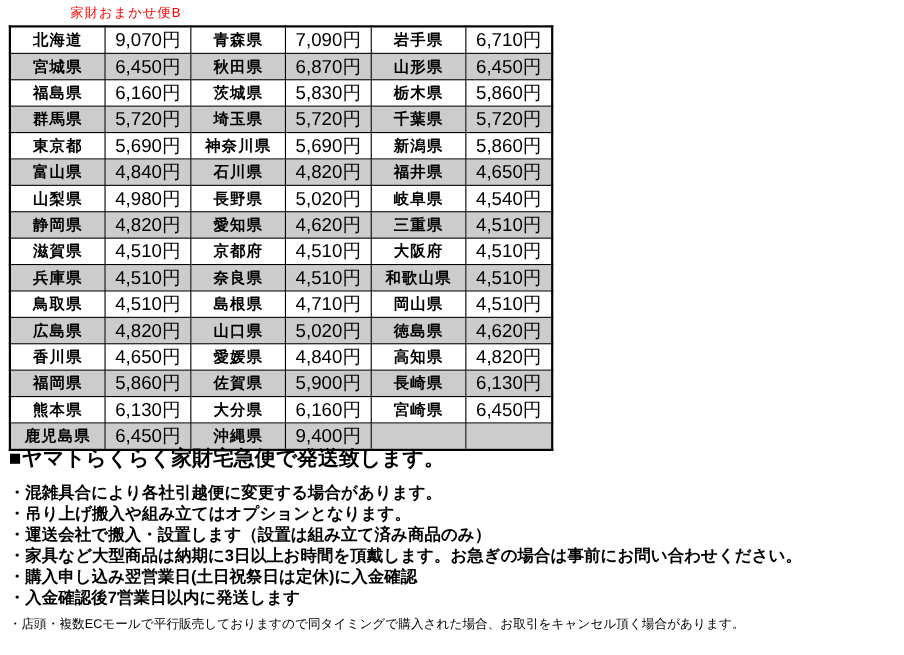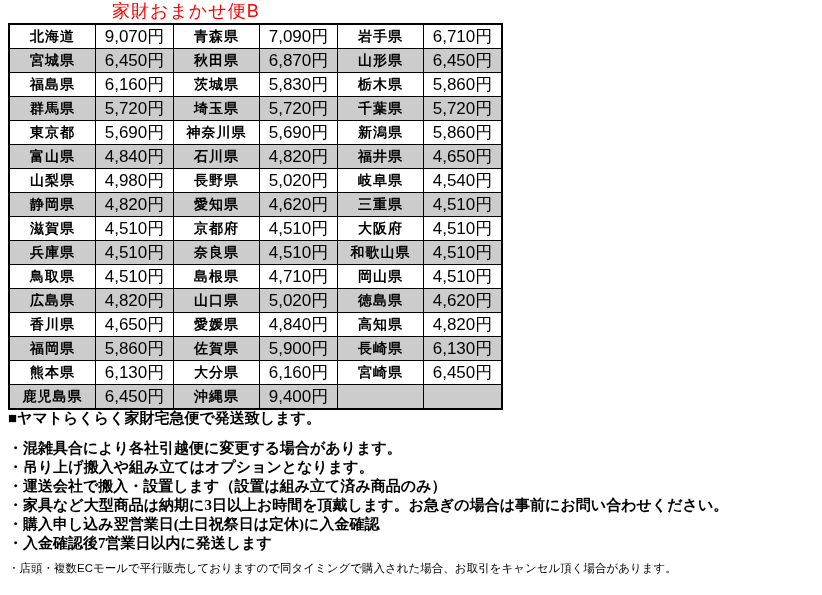--- a/index.html
+++ b/index.html
@@ -9,40 +9,40 @@
     --text:#000000;
   }
   html,body{margin:0;padding:0;}
   body{
     width:822px;height:595px;position:relative;overflow:hidden;
     background:#ffffff;color:var(--text);
     font-family:"Liberation Sans","DejaVu Sans",sans-serif;
   }
   .table-title{
     position:absolute;left:64px;top:3px;
-    font-size:18px;line-height:17px;color:var(--title-color);
-    letter-spacing:1px;white-space:nowrap;margin-left:48px;
+    font-size:12px;line-height:17px;color:var(--title-color);
+    letter-spacing:1px;white-space:nowrap;
   }
   .fee-table{
     position:absolute;left:8px;top:23px;
     border-collapse:collapse;border:2px solid var(--border);
     table-layout:fixed;
   }
   .fee-table td{
     border:1px solid var(--border);
     height:21px;padding:0;
     text-align:center;vertical-align:middle;
     overflow:hidden;white-space:nowrap;
   }
   .fee-table td.pref{width:85px;font-size:14px;font-weight:bold;letter-spacing:1px;}
   .fee-table td.price{width:77px;font-size:17px;}
   .fee-table tr.alt{background:var(--alt-row);margin-top:43px;}
   .notes{position:absolute;left:8px;top:409px;width:810px;}
-  .notes-heading{font-size:15px;font-weight:bold;line-height:18px;white-space:nowrap;}
-  .bullets{margin-top:12px;font-family:Liberation Serif, serif;}
+  .notes-heading{font-size:19px;font-weight:bold;line-height:18px;white-space:nowrap;}
+  .bullets{margin-top:12px;}
   .bullet{font-size:15px;font-weight:bold;line-height:19px;white-space:nowrap;}
   .footnote{margin-top:8px;font-size:11.5px;font-weight:normal;line-height:14px;white-space:nowrap;}
 </style>
 </head>
 <body>
 
 <div class="page">
 
   <div class="table-title">家財おまかせ便B</div>
 

